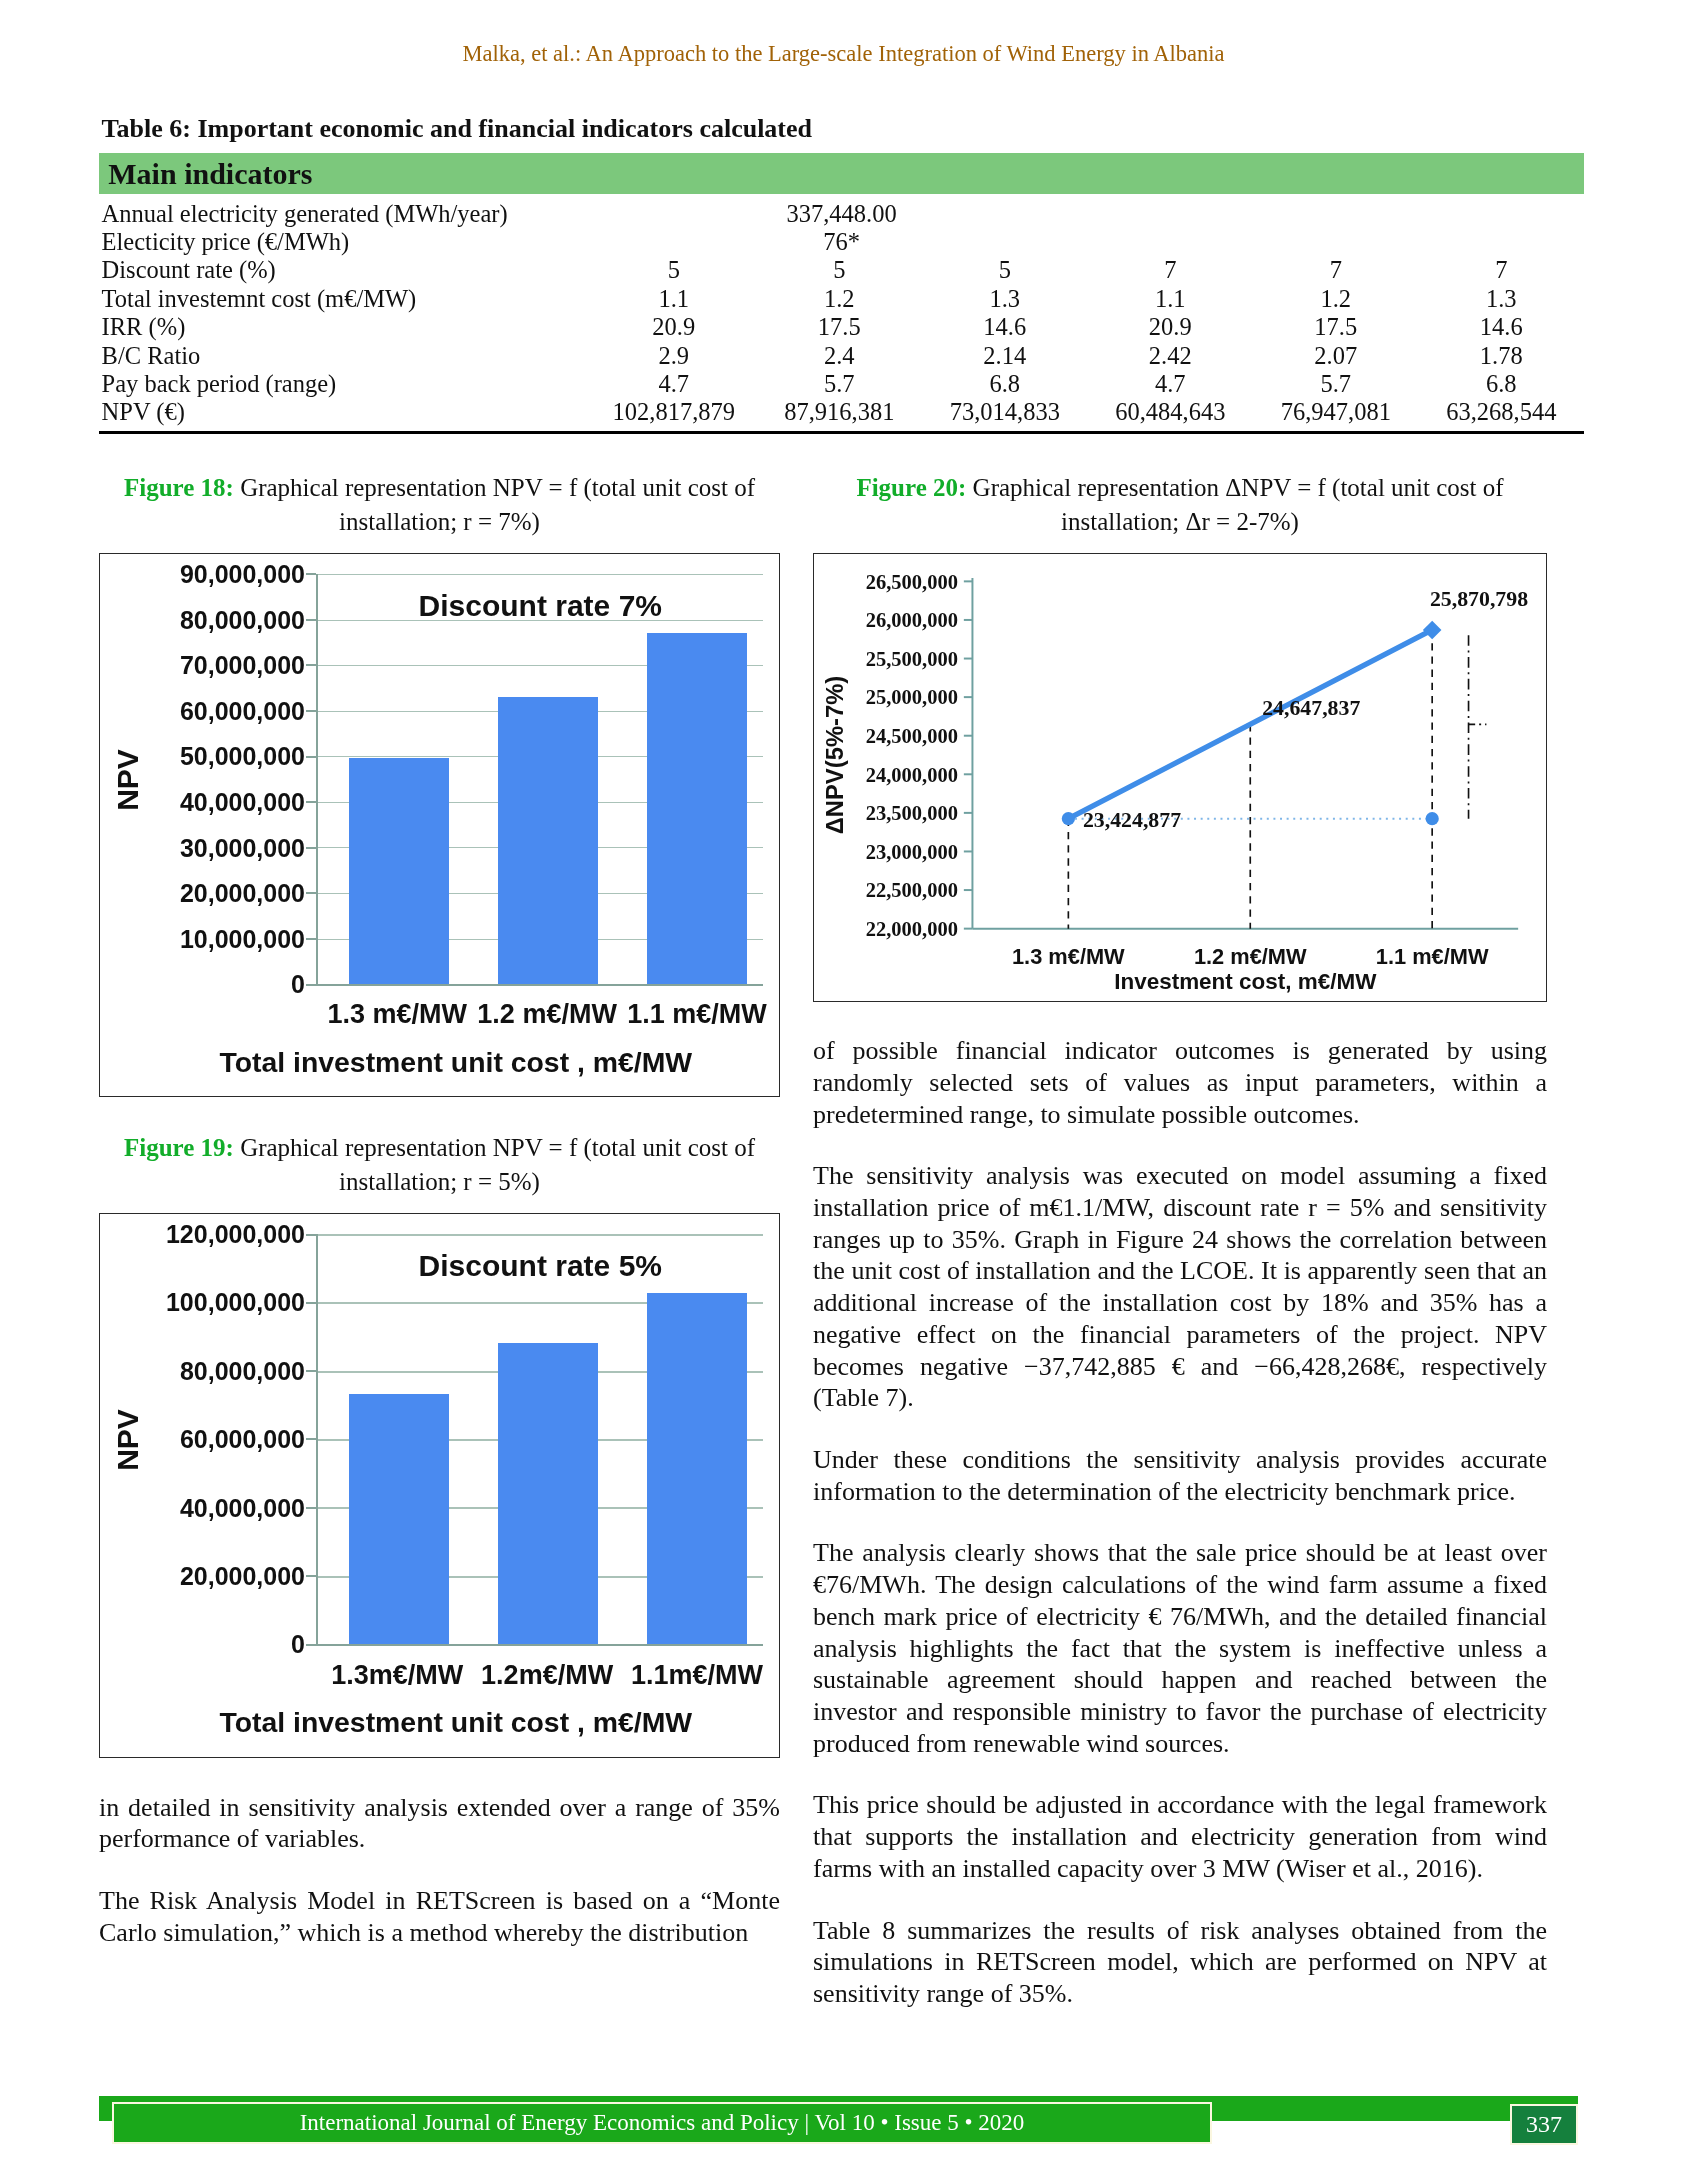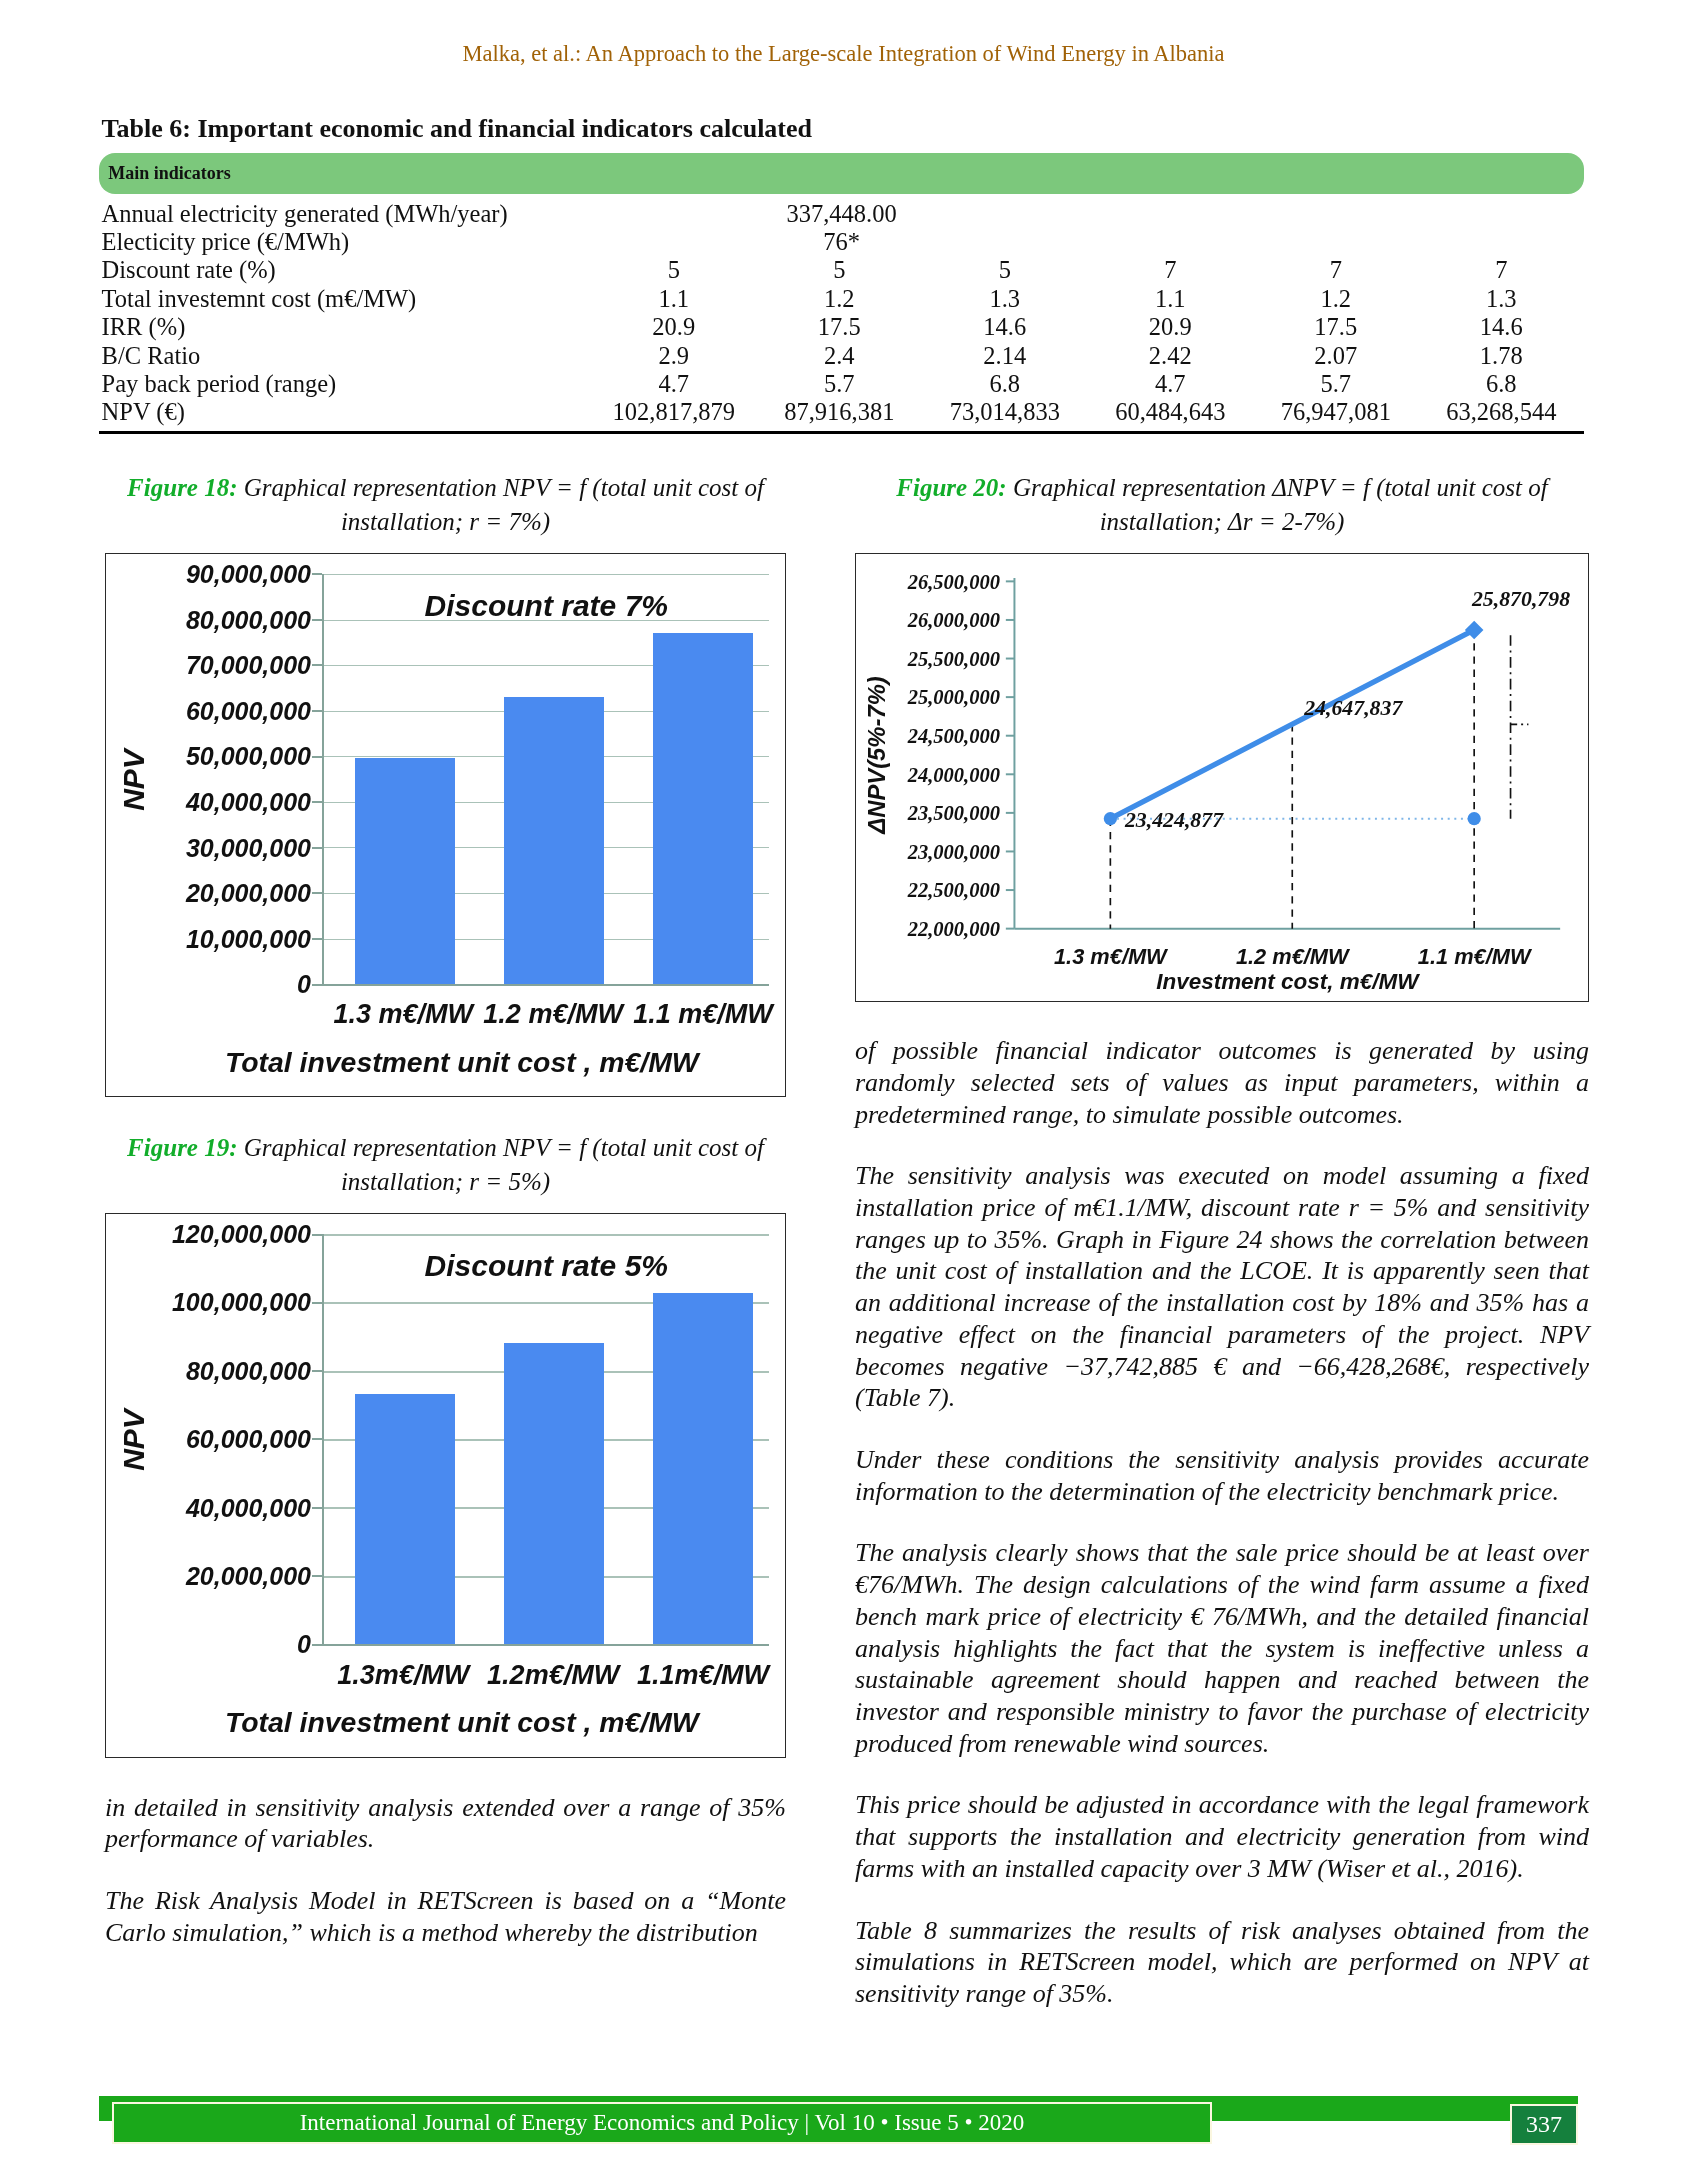--- a/index.html
+++ b/index.html
@@ -6,30 +6,30 @@
   body{width:1687px;height:2183px;background:#ffffff;position:relative;overflow:hidden;
        font-family:"Liberation Serif", serif;color:#111;}
   .abs{position:absolute;}
 
   
   .running-header{top:41px;left:0;width:1687px;text-align:center;font-size:22.5px;color:#a16207;}
 
   
   .table-wrap{top:114px;left:99px;width:1485px;}
   .table-title{font-size:26px;font-weight:bold;margin:0 0 9.3px 2.6px;}
-  .table-header-bar{background:#7cc87c;height:41px;line-height:41px;font-size:18px;
-                    font-weight:bold;padding-left:9.3px;border-radius:16px;}
+  .table-header-bar{background:#7cc87c;height:41px;line-height:41px;font-size:30px;
+                    font-weight:bold;padding-left:9.3px;}
   .table-body{border-bottom:3.3px solid #000;padding:5.3px 0 4px 0;}
   .t-row{position:relative;display:flex;height:28.4px;line-height:28.4px;font-size:24.5px;}
   .t-label{width:33%;padding-left:2.6px;white-space:nowrap;}
   .t-cell{width:11.16%;text-align:center;}
   .t-span-val{position:absolute;left:0;top:0;width:100%;text-align:center;}
 
   
-  .columns{top:471px;left:105px;width:1485px;display:flex;gap:69px;align-items:flex-start;font-style:italic;}
+  .columns{top:471px;left:99px;width:1485px;display:flex;gap:33px;align-items:flex-start;}
   .col-left{width:681px;flex:0 0 681px;}
   .col-right{width:734px;flex:0 0 734px;}
 
   .cap{text-align:center;font-size:25px;line-height:1.35;margin-bottom:14.6px;}
   .cap-line{display:block;}
   .green-label{color:#12ad2a;font-weight:bold;}
 
   .chart-box{border:1.3px solid #2a2a2a;background:#fff;padding:20px 16px 13.2px 6.6px;margin-bottom:34px;}
   .cb-grid{display:grid;grid-template-columns:42px 167px 1fr;}
   .cb-ylab{grid-row:1;grid-column:1;position:relative;}

